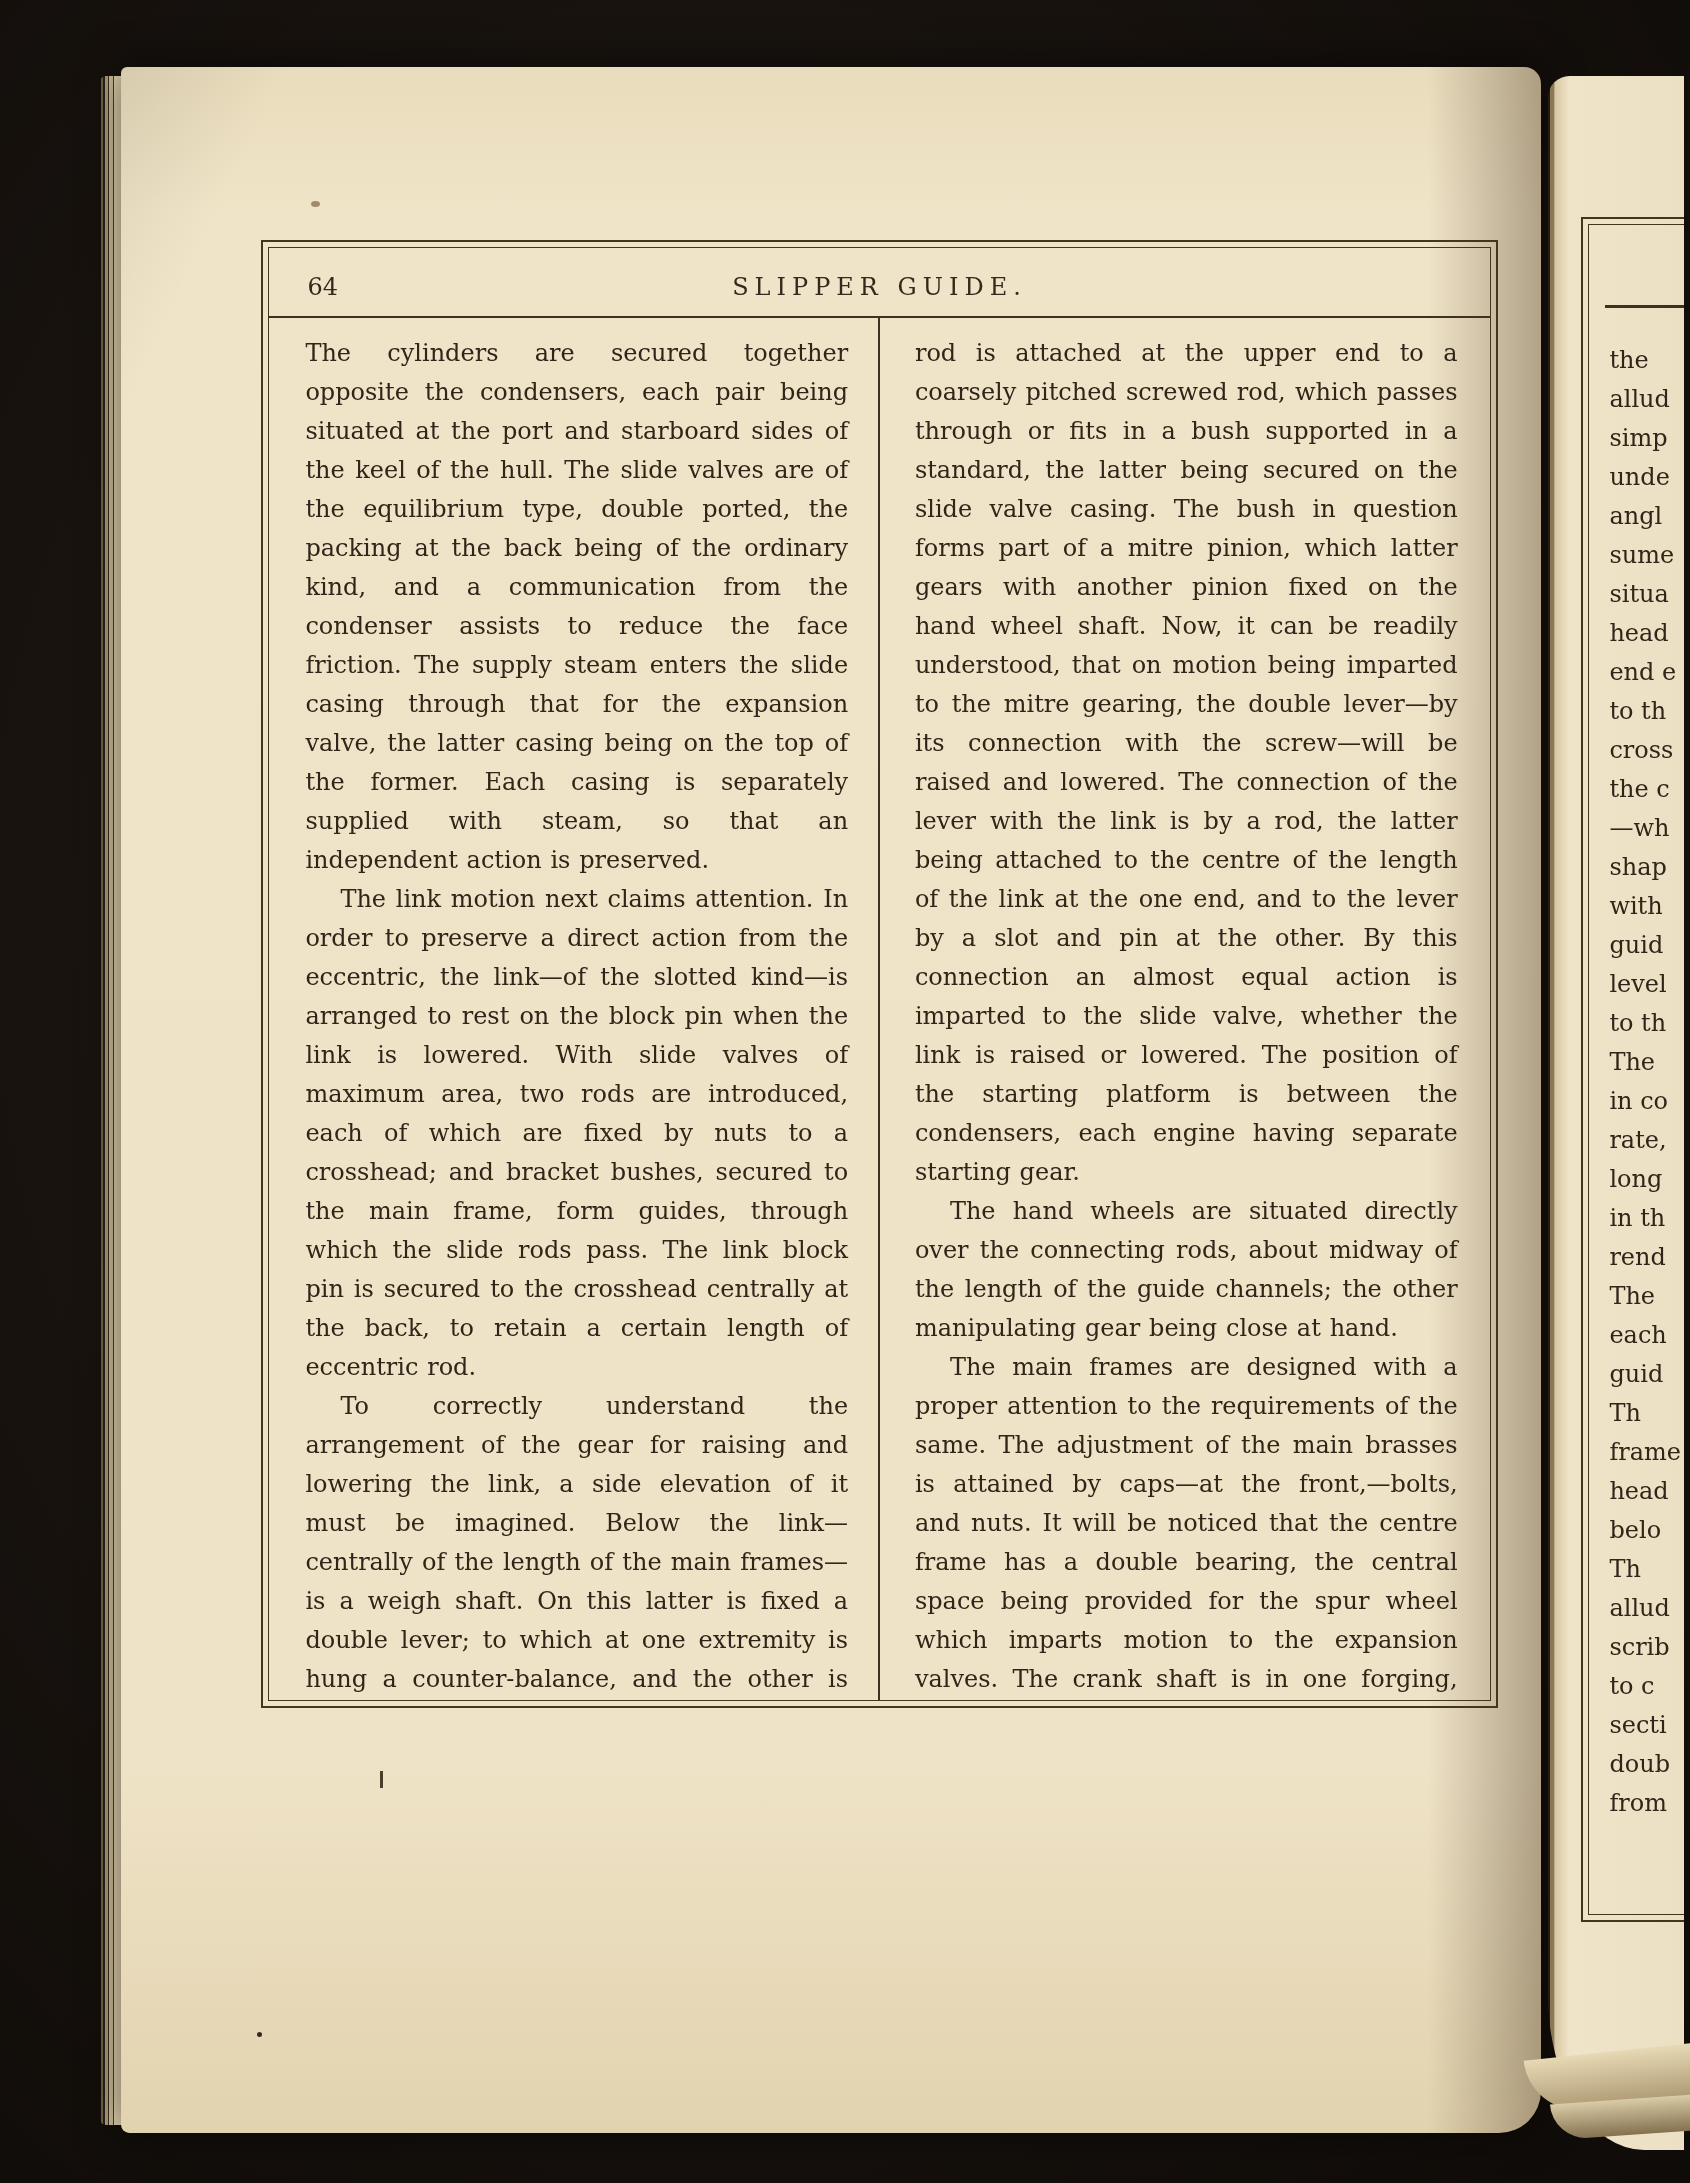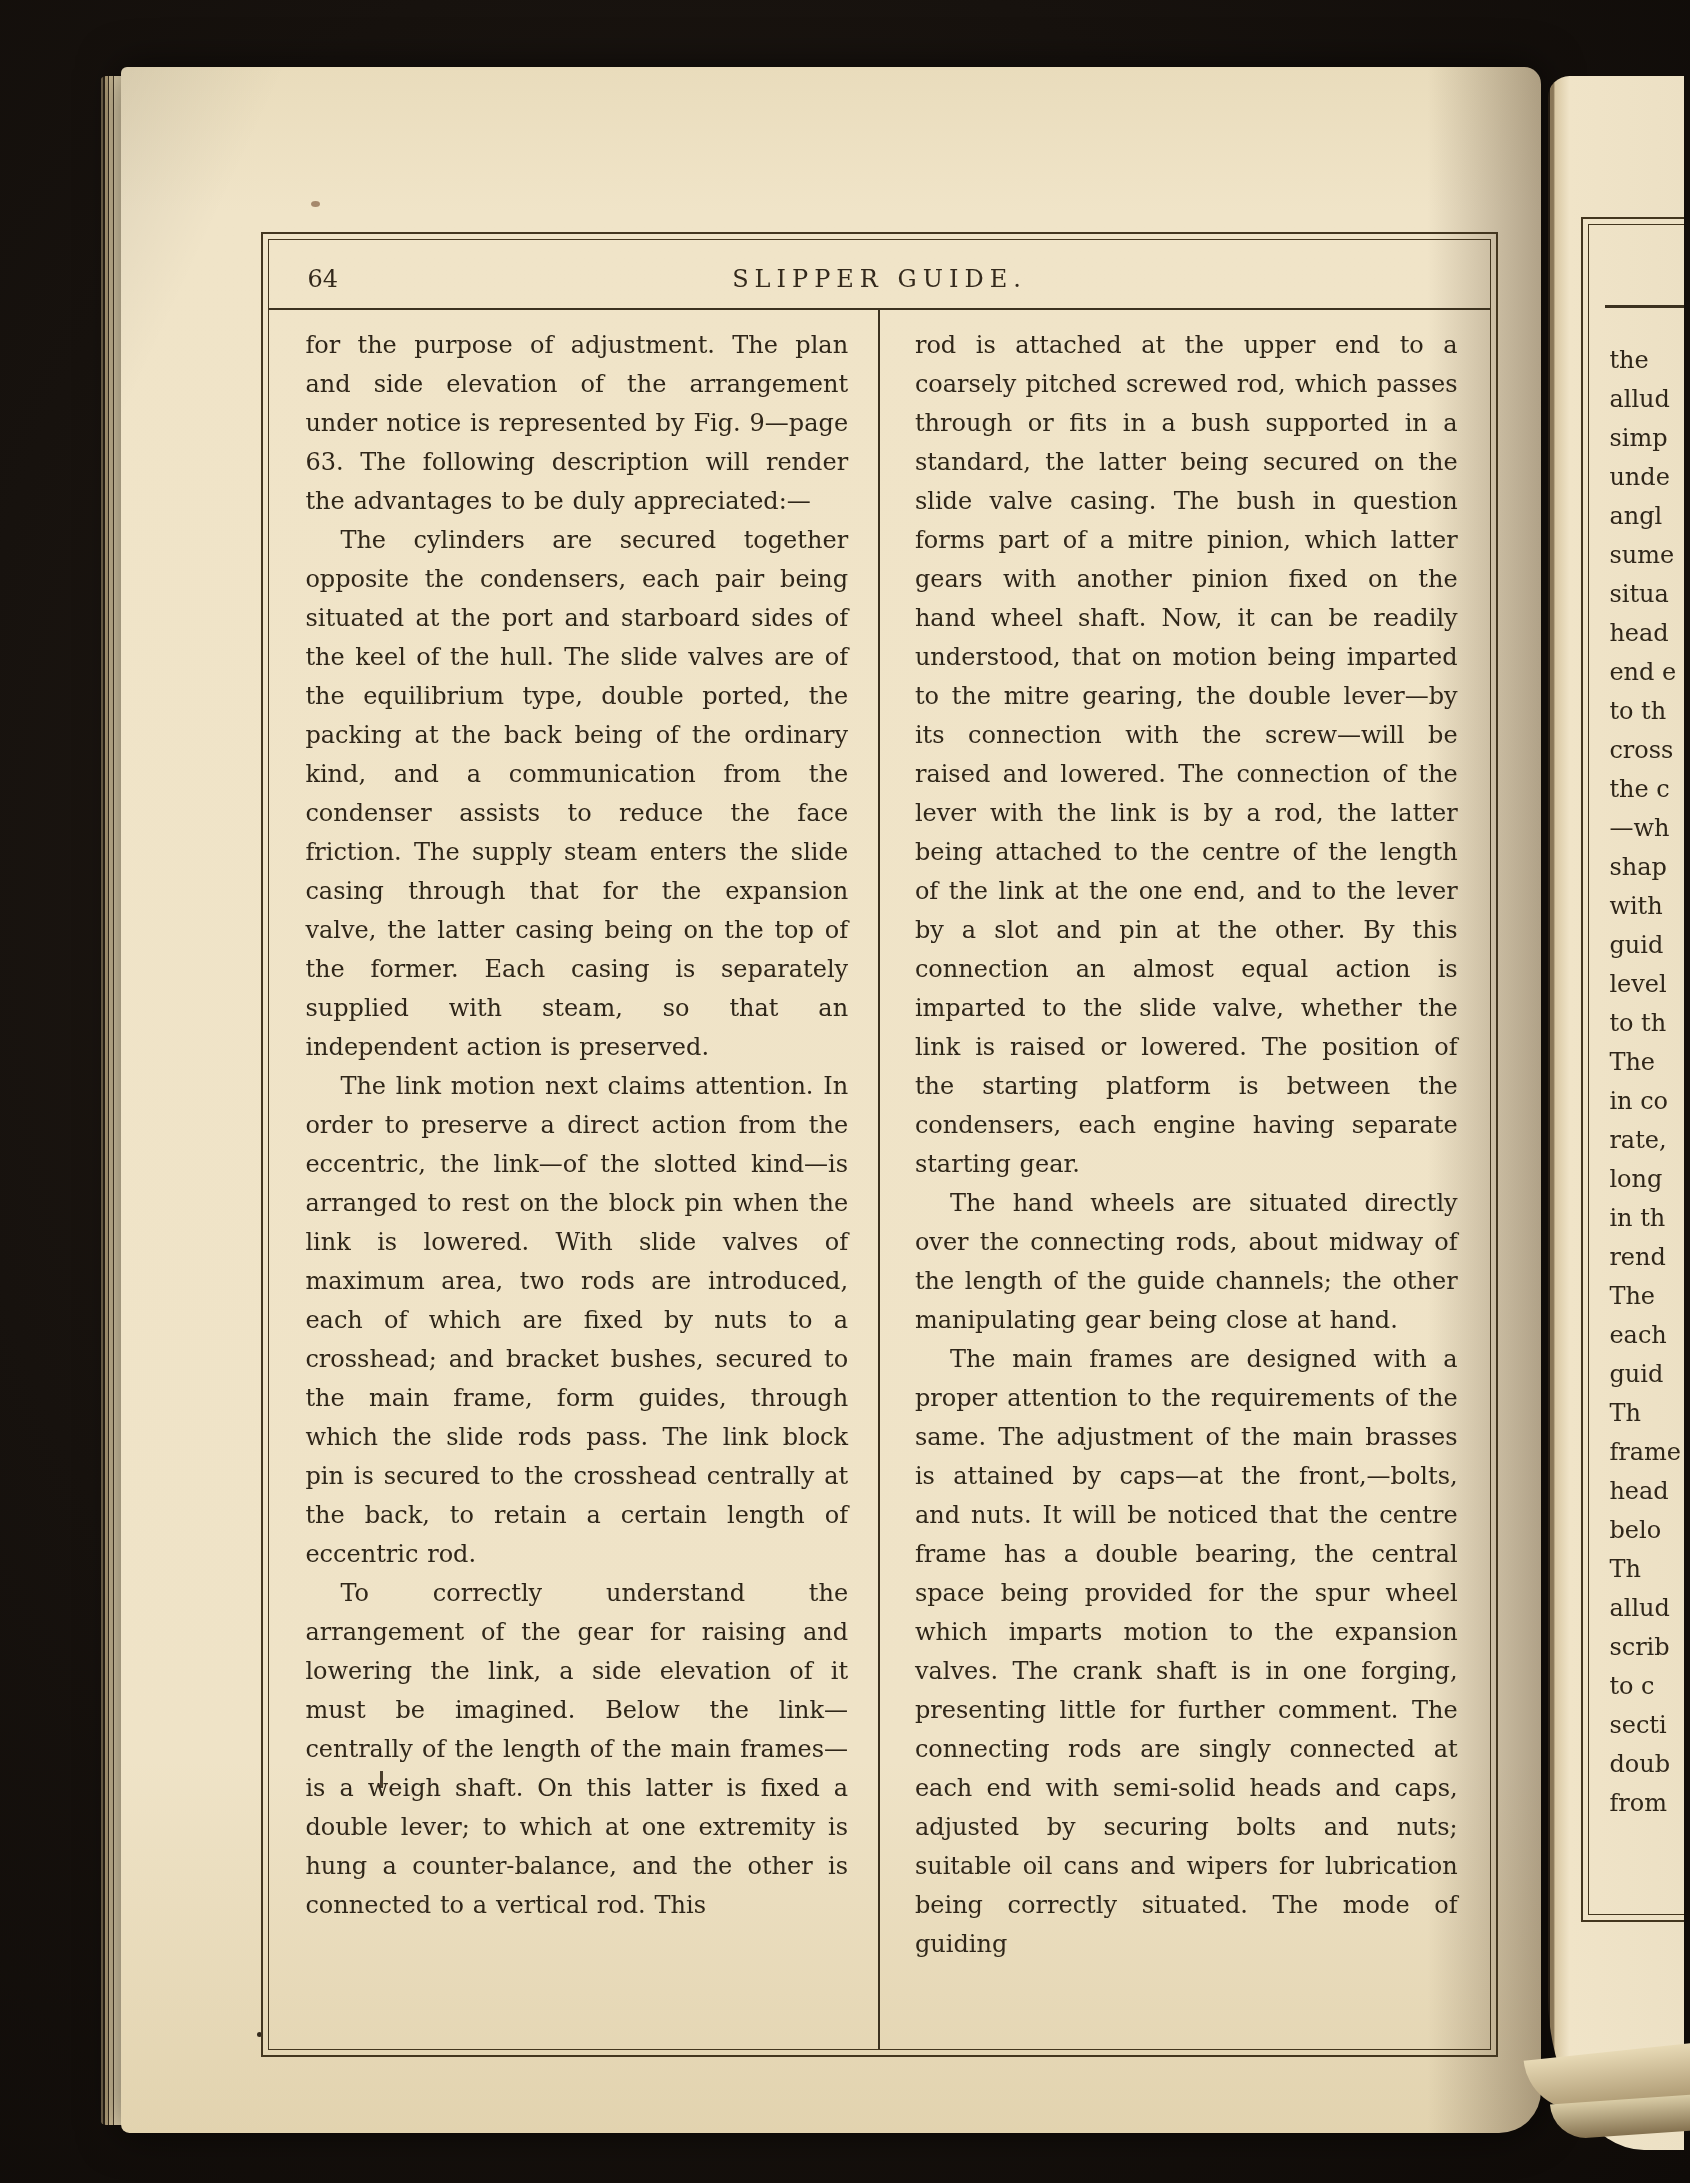--- a/index.html
+++ b/index.html
@@ -27,21 +27,21 @@
     background:
       linear-gradient(90deg, rgba(0,0,0,0) 92%, rgba(82,63,40,0.40) 100%),
       linear-gradient(115deg, rgba(0,0,0,0.08) 0%, rgba(0,0,0,0) 7%),
       linear-gradient(180deg, #e9dcbc 0%, #f0e4c8 7%, #efe3c7 82%, #e2d3af 100%);
     border-radius: 6px 16.7px 42px 8.4px;
     box-shadow: 0 0 42px rgba(0,0,0,0.6);
   }
 
   
   .frame {
-    position:absolute; left:140px; top:165px; width:1237px; height:1825px;
+    position:absolute; left:140px; top:173px; width:1237px; height:1468px;
     border:2.4px solid #43361f; padding:5.4px;
   }
   .frame-inner {
     width:100%; height:100%;
     border:1.2px solid #43361f;
     display:flex; flex-direction:column;
   }
 
   .header { position:relative; flex:0 0 auto; height:70px; border-bottom:2.4px solid #3c3220; }
   .page-number {
@@ -118,21 +118,20 @@
   <div class="frame">
     <div class="frame-inner">
 
       <div class="header">
         <span class="page-number">64</span>
         <span class="running-title">SLIPPER GUIDE.</span>
       </div>
 
       <div class="columns">
         <div class="col left">
-            <p>for the purpose of adjustment. The plan and side elevation of the arrangement under notice is represented by Fig. 9—page 63. The following description will render the advantages to be duly appreciated:—</p>
             <p>The cylinders are secured together opposite the condensers, each pair being situated at the port and starboard sides of the keel of the hull. The slide valves are of the equilibrium type, double ported, the packing at the back being of the ordinary kind, and a communication from the condenser assists to reduce the face friction. The supply steam enters the slide casing through that for the expansion valve, the latter casing being on the top of the former. Each casing is separately supplied with steam, so that an independent action is preserved.</p>
             <p>The link motion next claims attention. In order to preserve a direct action from the eccentric, the link—of the slotted kind—is arranged to rest on the block pin when the link is lowered. With slide valves of maximum area, two rods are introduced, each of which are fixed by nuts to a crosshead; and bracket bushes, secured to the main frame, form guides, through which the slide rods pass. The link block pin is secured to the crosshead centrally at the back, to retain a certain length of eccentric rod.</p>
             <p>To correctly understand the arrangement of the gear for raising and lowering the link, a side elevation of it must be imagined. Below the link—centrally of the length of the main frames—is a weigh shaft. On this latter is fixed a double lever; to which at one extremity is hung a counter-balance, and the other is connected to a vertical rod. This</p>
           </div>
         <div class="divider"></div>
         <div class="col right">
             <p>rod is attached at the upper end to a coarsely pitched screwed rod, which passes through or fits in a bush supported in a standard, the latter being secured on the slide valve casing. The bush in question forms part of a mitre pinion, which latter gears with another pinion fixed on the hand wheel shaft. Now, it can be readily understood, that on motion being imparted to the mitre gearing, the double lever—by its connection with the screw—will be raised and lowered. The connection of the lever with the link is by a rod, the latter being attached to the centre of the length of the link at the one end, and to the lever by a slot and pin at the other. By this connection an almost equal action is imparted to the slide valve, whether the link is raised or lowered. The position of the starting platform is between the condensers, each engine having separate starting gear.</p>
             <p>The hand wheels are situated directly over the connecting rods, about midway of the length of the guide channels; the other manipulating gear being close at hand.</p>
             <p>The main frames are designed with a proper attention to the requirements of the same. The adjustment of the main brasses is attained by caps—at the front,—bolts, and nuts. It will be noticed that the centre frame has a double bearing, the central space being provided for the spur wheel which imparts motion to the expansion valves. The crank shaft is in one forging, presenting little for further comment. The connecting rods are singly connected at each end with semi-solid heads and caps, adjusted by securing bolts and nuts; suitable oil cans and wipers for lubrication being correctly situated. The mode of guiding</p>
           </div>

